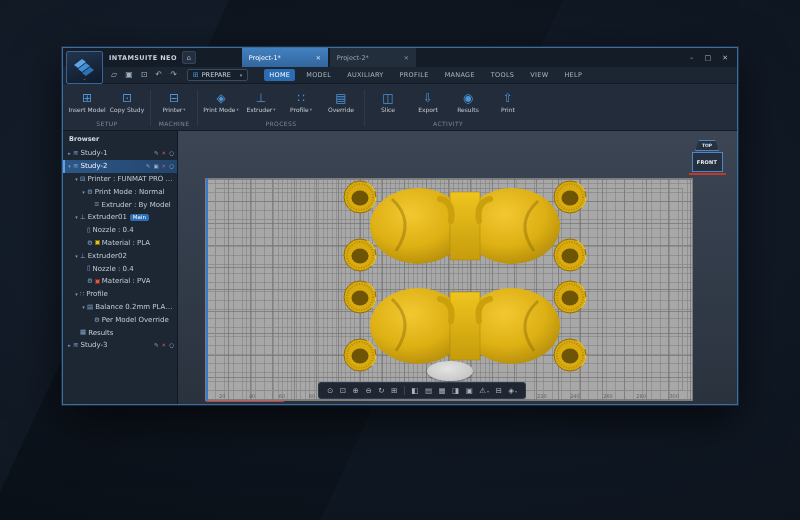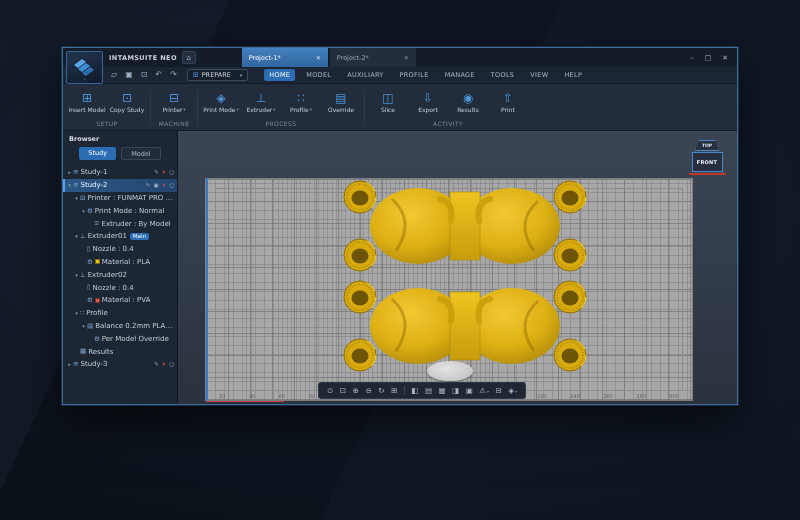--- a/index.html
+++ b/index.html
@@ -232,24 +232,20 @@
             </div>
             <div class="glabel">ACTIVITY</div>
           </div>
         </div>
       </div>
 
     <div class="main">
 
       <div class="browser">
         <div class="bheader">Browser</div>
-        <div class="btabs">
-            <span class="btab active">Study</span>
-            <span class="btab">Model</span>
-          </div>
         <div class="tree">
             <div class="trow" style="padding-left: 3px;">
               <span class="arrow">▸</span>
               <span class="ticon">≋</span>
               <span class="tlabel">Study-1</span>
               <div class="tacts">
                 <span>✎</span>
                 <span class="del">✕</span>
                 <span>○</span>
               </div>

